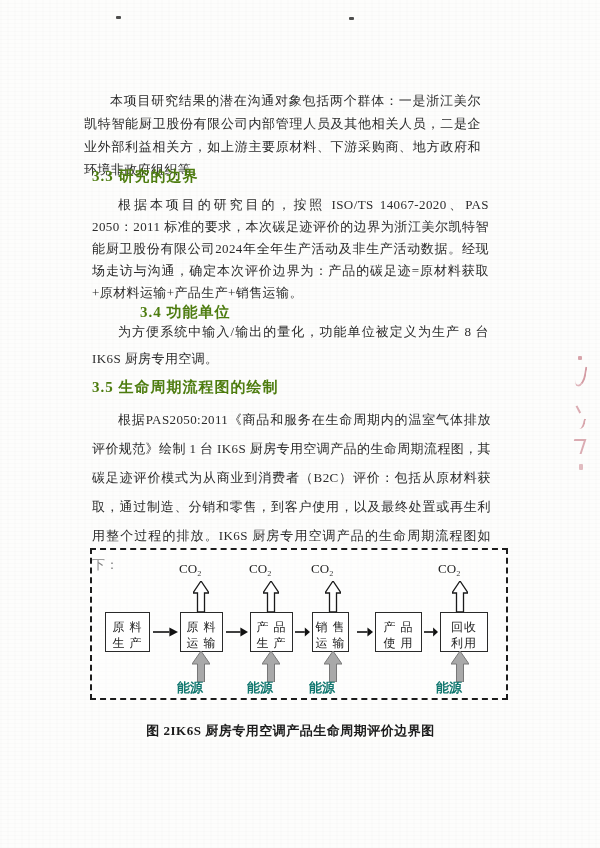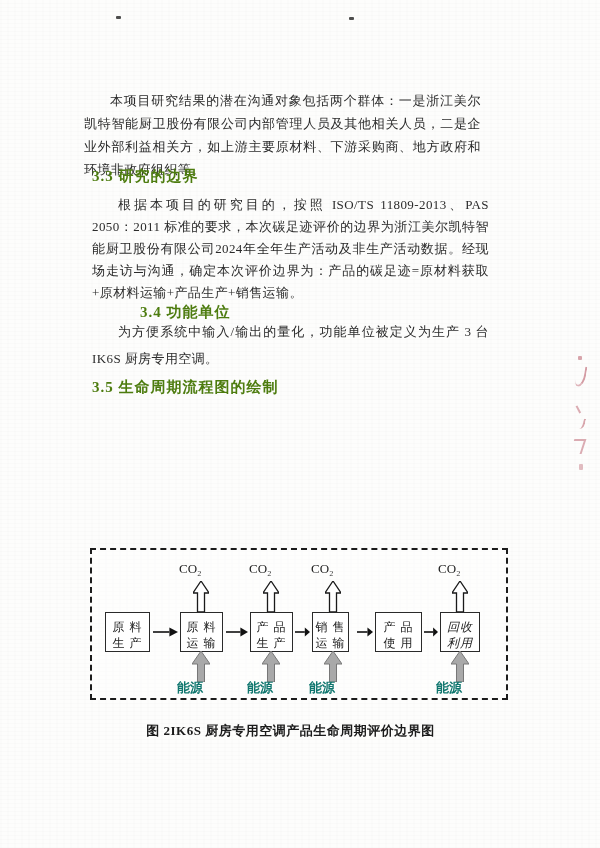--- a/index.html
+++ b/index.html
@@ -93,26 +93,27 @@
 <body>
 
 <div class="page">
 
   <div class="speck speck1"></div>
   <div class="speck speck2"></div>
 
   <p class="abs body-text p1">本项目研究结果的潜在沟通对象包括两个群体：一是浙江美尔凯特智能厨卫股份有限公司内部管理人员及其他相关人员，二是企业外部利益相关方，如上游主要原材料、下游采购商、地方政府和环境非政府组织等。</p>
 
   <h3 class="abs heading h33">3.3 研究的边界</h3>
-  <p class="abs body-text p33">根据本项目的研究目的，按照 ISO/TS 11809-2013、PAS 2050：2011 标准的要求，本次碳足迹评价的边界为浙江美尔凯特智能厨卫股份有限公司2024年全年生产活动及非生产活动数据。经现场走访与沟通，确定本次评价边界为：产品的碳足迹=原材料获取+原材料运输+产品生产+销售运输。</p>
+  <p class="abs body-text p33">根据本项目的研究目的，按照 ISO/TS 14067-2020、PAS 2050：2011 标准的要求，本次碳足迹评价的边界为浙江美尔凯特智能厨卫股份有限公司2024年全年生产活动及非生产活动数据。经现场走访与沟通，确定本次评价边界为：产品的碳足迹=原材料获取+原材料运输+产品生产+销售运输。</p>
 
   <h3 class="abs heading h34">3.4 功能单位</h3>
-  <p class="abs body-text p34">为方便系统中输入/输出的量化，功能单位被定义为生产 3 台 IK6S 厨房专用空调。</p>
+  <p class="abs body-text p34">为方便系统中输入/输出的量化，功能单位被定义为生产 8 台 IK6S 厨房专用空调。</p>
 
   <h3 class="abs heading h35">3.5 生命周期流程图的绘制</h3>
+  <p class="abs body-text p35">根据PAS2050:2011《商品和服务在生命周期内的温室气体排放评价规范》绘制 1 台 IK6S 厨房专用空调产品的生命周期流程图，其碳足迹评价模式为从商业到消费者（B2C）评价：包括从原材料获取，通过制造、分销和零售，到客户使用，以及最终处置或再生利用整个过程的排放。IK6S 厨房专用空调产品的生命周期流程图如下：</p>
 
   <div class="abs diagram">
 
     <div class="stage-box" style="left:13px;width:45px;">
       <span class="stage-label">原 料
 生 产</span>
     </div>
 
     <div class="co2-label" style="left:87px;">CO₂</div>
     <svg class="co2-arrow" style="left:101px;" viewBox="0 0 16 31">
@@ -155,21 +156,21 @@
 
     <div class="stage-box" style="left:283px;width:47px;">
       <span class="stage-label">产 品
 使 用</span>
     </div>
 
     <div class="co2-label" style="left:346px;">CO₂</div>
     <svg class="co2-arrow" style="left:360px;" viewBox="0 0 16 31">
         <polygon points="8,0 16,12 11.5,12 11.5,31 4.5,31 4.5,12 0,12" fill="#ffffff" stroke="#1a1a1a" stroke-width="1.3"></polygon>
       </svg>
-    <div class="stage-box" style="left:348px;width:40px;font-style:italic;">
+    <div class="stage-box" style="left:348px;width:48px;">
       <span class="stage-label">回收
 利用</span>
     </div>
     <svg class="energy-arrow" style="left:359px;" viewBox="0 0 18 31">
         <polygon points="9,0 18,13 12.5,13 12.5,31 5.5,31 5.5,13 0,13" fill="#a9a9a9" stroke="#777777" stroke-width="1"></polygon>
       </svg>
     <div class="energy-label" style="left:344px;">能源</div>
 
     <svg class="h-arrow" style="left:61px;width:25px;" viewBox="0 0 26 12" preserveAspectRatio="none">
         <line x1="0" y1="6" x2="17" y2="6" stroke="#111" stroke-width="1.6"></line>

